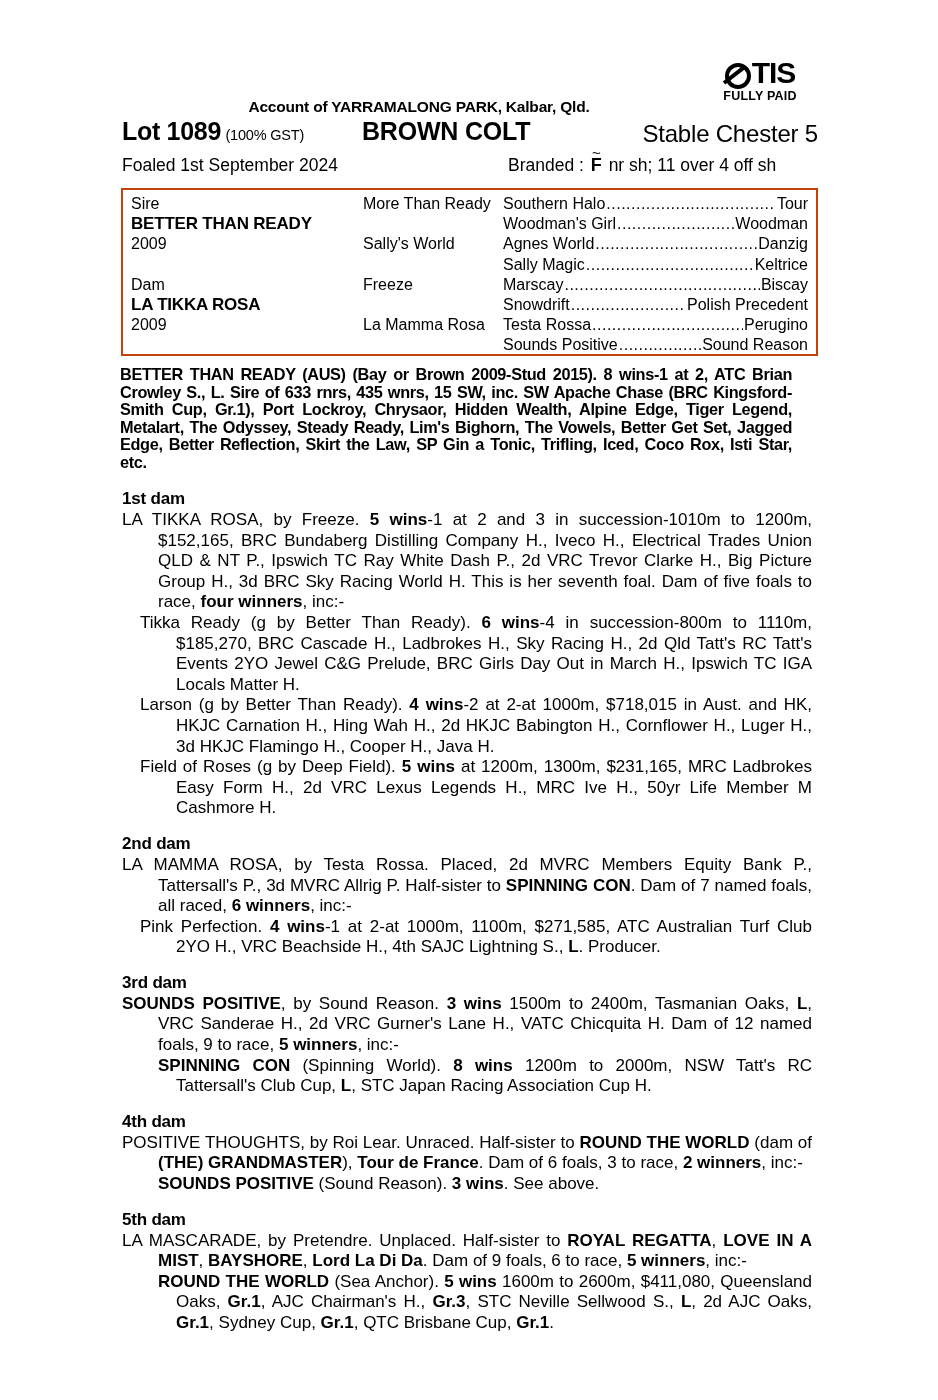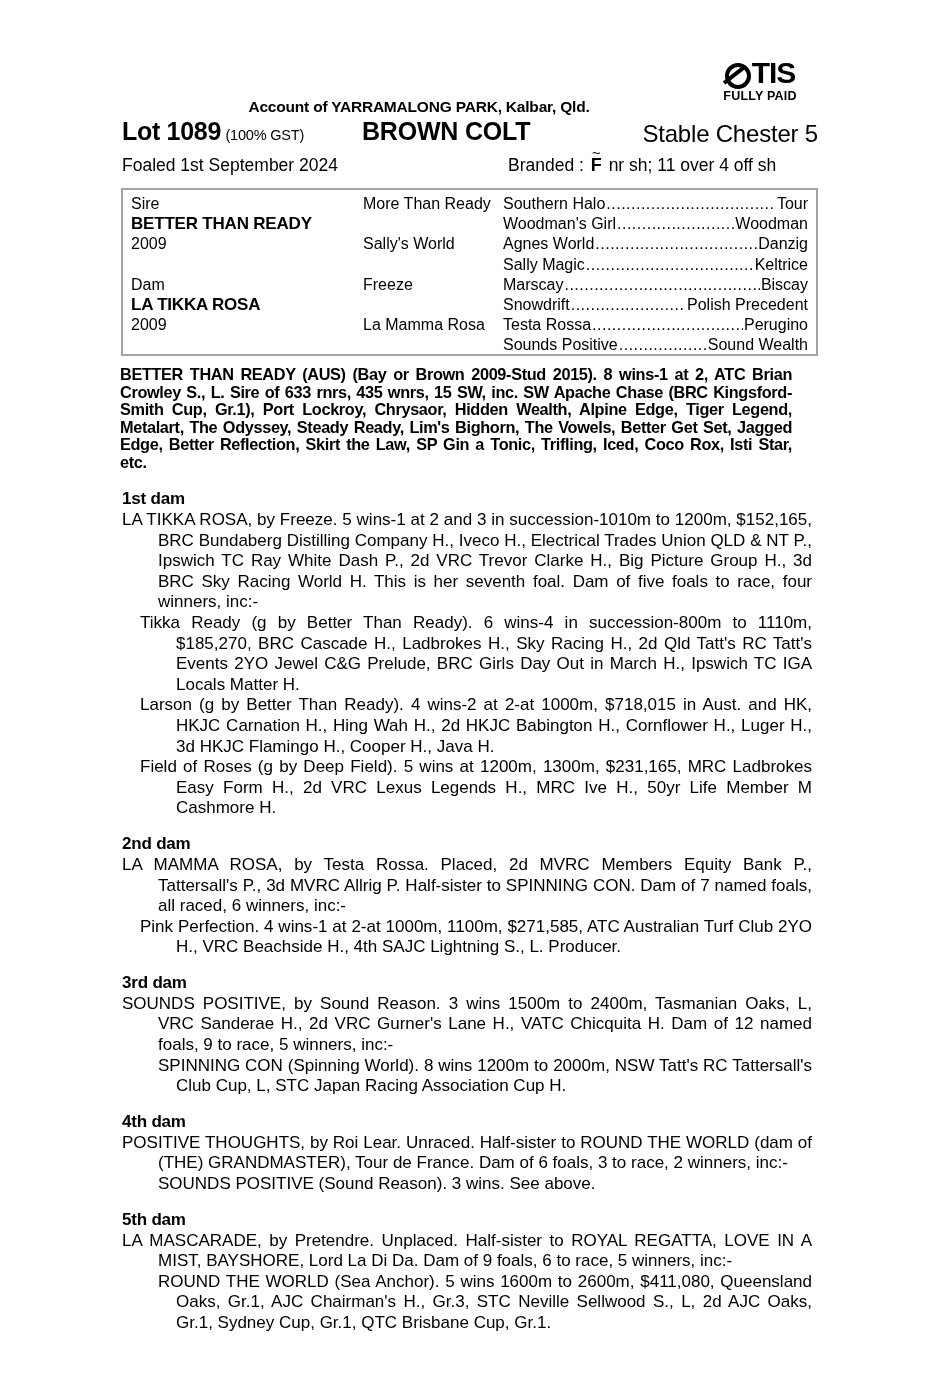--- a/index.html
+++ b/index.html
@@ -163,21 +163,21 @@
     line-height: 1;
   }
 
   
   .ped-table {
     position: absolute;
     left: 121px;
     top: 188px;
     width: 697px;
     height: 168px;
-    border: 2px solid #a3a3a3;
+    border: 2px solid #c2410c;
     box-sizing: border-box;
   }
   .ped-inner {
     position: relative;
     width: 100%;
     height: 100%;
     padding: 3px 0 0 0;
     box-sizing: border-box;
   }
   .ped-left {
@@ -278,21 +278,21 @@
     text-indent: -36px;
   }
   .para.lvl1 {
     padding-left: 54px;
     text-indent: -36px;
   }
   .para.lvl2 {
     padding-left: 54px;
     text-indent: -18px;
   }
-  .para b { font-weight: normal; }
+  .para b { font-weight: bold; }
 </style>
 </head>
 <body>
 
 <div class="page">
 
   <div class="logo-block">
     <span class="logo-mark">
       <span class="logo-o"></span><span class="logo-tis">TIS</span>
     </span>
@@ -378,21 +378,21 @@
             <span class="pd-b">Polish Precedent</span>
           </div>
           <div class="ped-dots-row">
             <span class="pd-a">Testa Rossa</span>
             <span class="pd-dots">..........................................................................................</span>
             <span class="pd-b">Perugino</span>
           </div>
           <div class="ped-dots-row">
             <span class="pd-a">Sounds Positive</span>
             <span class="pd-dots">..........................................................................................</span>
-            <span class="pd-b">Sound Wealth</span>
+            <span class="pd-b">Sound Reason</span>
           </div>
         </div>
     </div>
   </div>
 
   <div class="sire-summary">BETTER THAN READY (AUS) (Bay or Brown 2009-Stud 2015). 8 wins-1 at 2, ATC Brian Crowley S., L. Sire of 633 rnrs, 435 wnrs, 15 SW, inc. SW Apache Chase (BRC Kingsford-Smith Cup, Gr.1), Port Lockroy, Chrysaor, Hidden Wealth, Alpine Edge, Tiger Legend, Metalart, The Odyssey, Steady Ready, Lim's Bighorn, The Vowels, Better Get Set, Jagged Edge, Better Reflection, Skirt the Law, SP Gin a Tonic, Trifling, Iced, Coco Rox, Isti Star, etc.</div>
 
   <div class="dam-sections" id="dam-sections">
       <div class="dam-block">
         <div class="dam-heading">1st dam</div>

